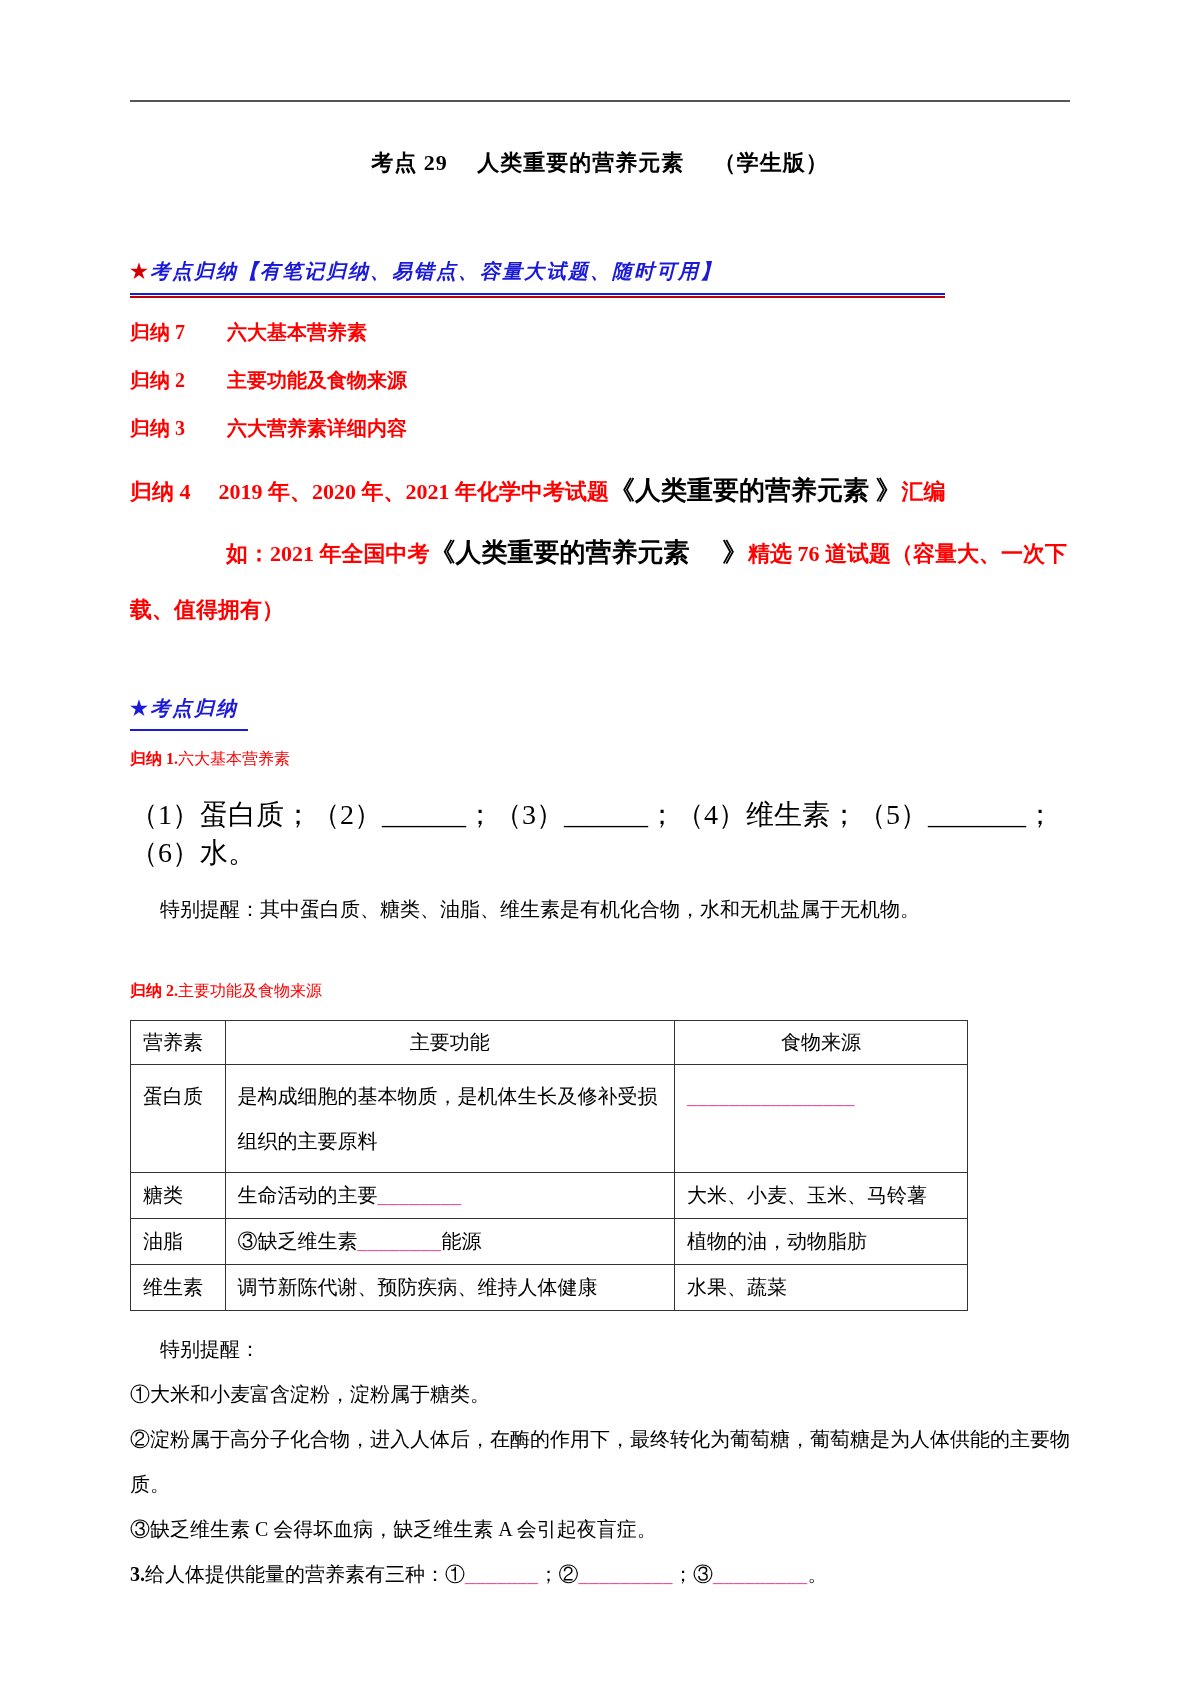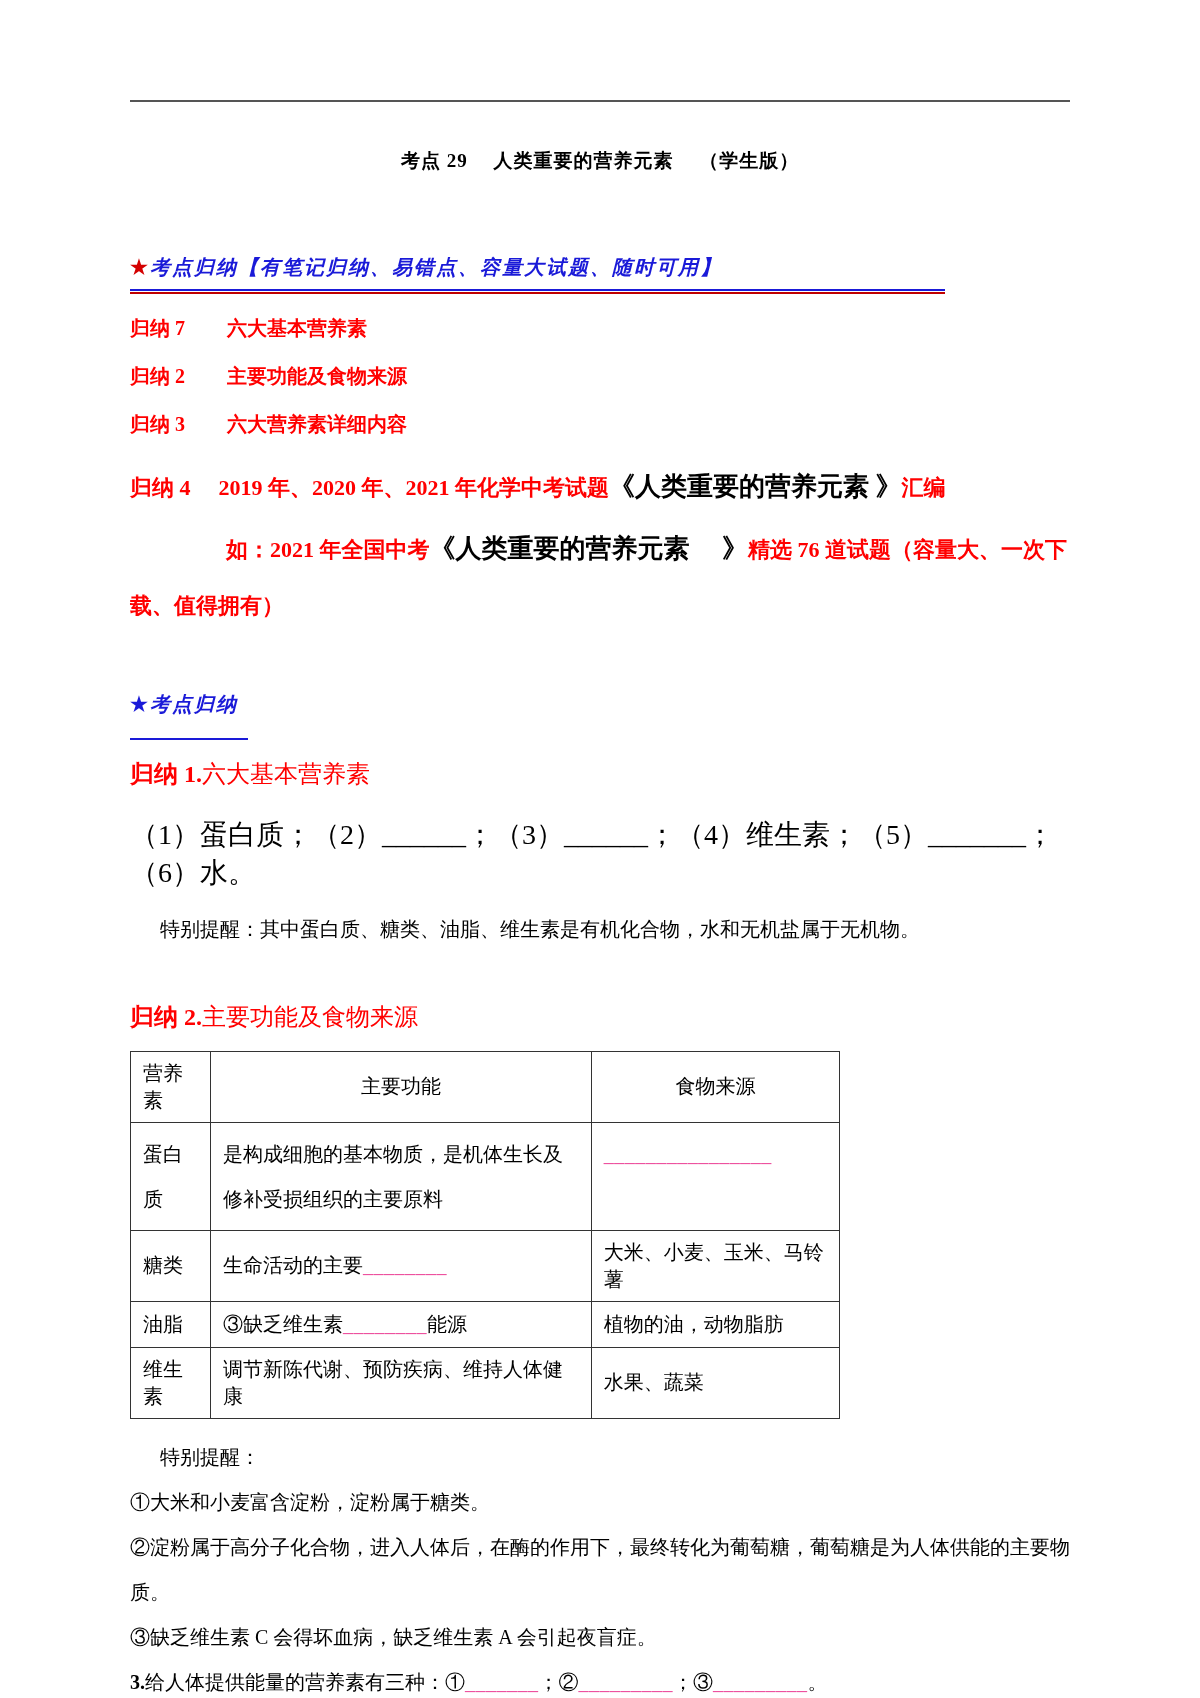--- a/index.html
+++ b/index.html
@@ -15,21 +15,21 @@
     min-height: 1698px;
     padding: 100px 130px 80px 130px;
   }
   .top-rule {
     border-top: 2px solid #555;
     width: 100%;
   }
   .doc-title {
     margin-top: 46px;
     text-align: center;
-    font-size: 19px;
+    font-size: 22px;
     font-weight: bold;
     letter-spacing: 1px;
   }
   
   .hd {
     margin-top: 80px;
     font-size: 20px;
     font-weight: bold;
     font-style: italic;
     color: #1a1ad8;
@@ -42,21 +42,21 @@
     margin-top: 8px;
     width: 815px;
     border-top: 2px solid #1a1ad8;
     border-bottom: 2px solid #c00000;
     height: 5px;
   }
   .hd2 {
     margin-top: 58px;
     display: inline-block;
     border-bottom: 2px solid #1a1ad8;
-    padding-bottom: 20px;
+    padding-bottom: 7px;
     padding-right: 10px;
   }
   
   .intro-item {
     margin-top: 21px;
     font-size: 20px;
     font-weight: bold;
     color: #ff0000;
   }
   .intro-item:first-of-type { margin-top: 24px; }
@@ -78,29 +78,29 @@
   .item4-sub {
     margin-top: 10px;
     font-size: 22px;
     font-weight: bold;
     color: #ff0000;
     line-height: 2.4;
     text-indent: 96px;
   }
   .item4-sub .u { }
   
-  .g-label { margin-top: 18px; font-size: 24px; color: #ff0000; }
+  .g-label { margin-top: 18px; font-size: 16px; color: #ff0000; }
   .g-label .b { font-weight: bold; }
   .g-line { margin-top: 26px; font-size: 28px; }
   .g-note { margin-top: 24px; font-size: 20px; padding-left: 30px; }
   .g2-label { margin-top: 58px; }
   
   table.ntable {
     margin-top: 18px;
-    width: 710px;
+    width: 838px;
     border-collapse: collapse;
     font-size: 20px;
   }
   .ntable th, .ntable td {
     border: 1.5px solid #333;
     padding: 8px 12px;
     font-weight: normal;
     text-align: left;
     vertical-align: middle;
   }

